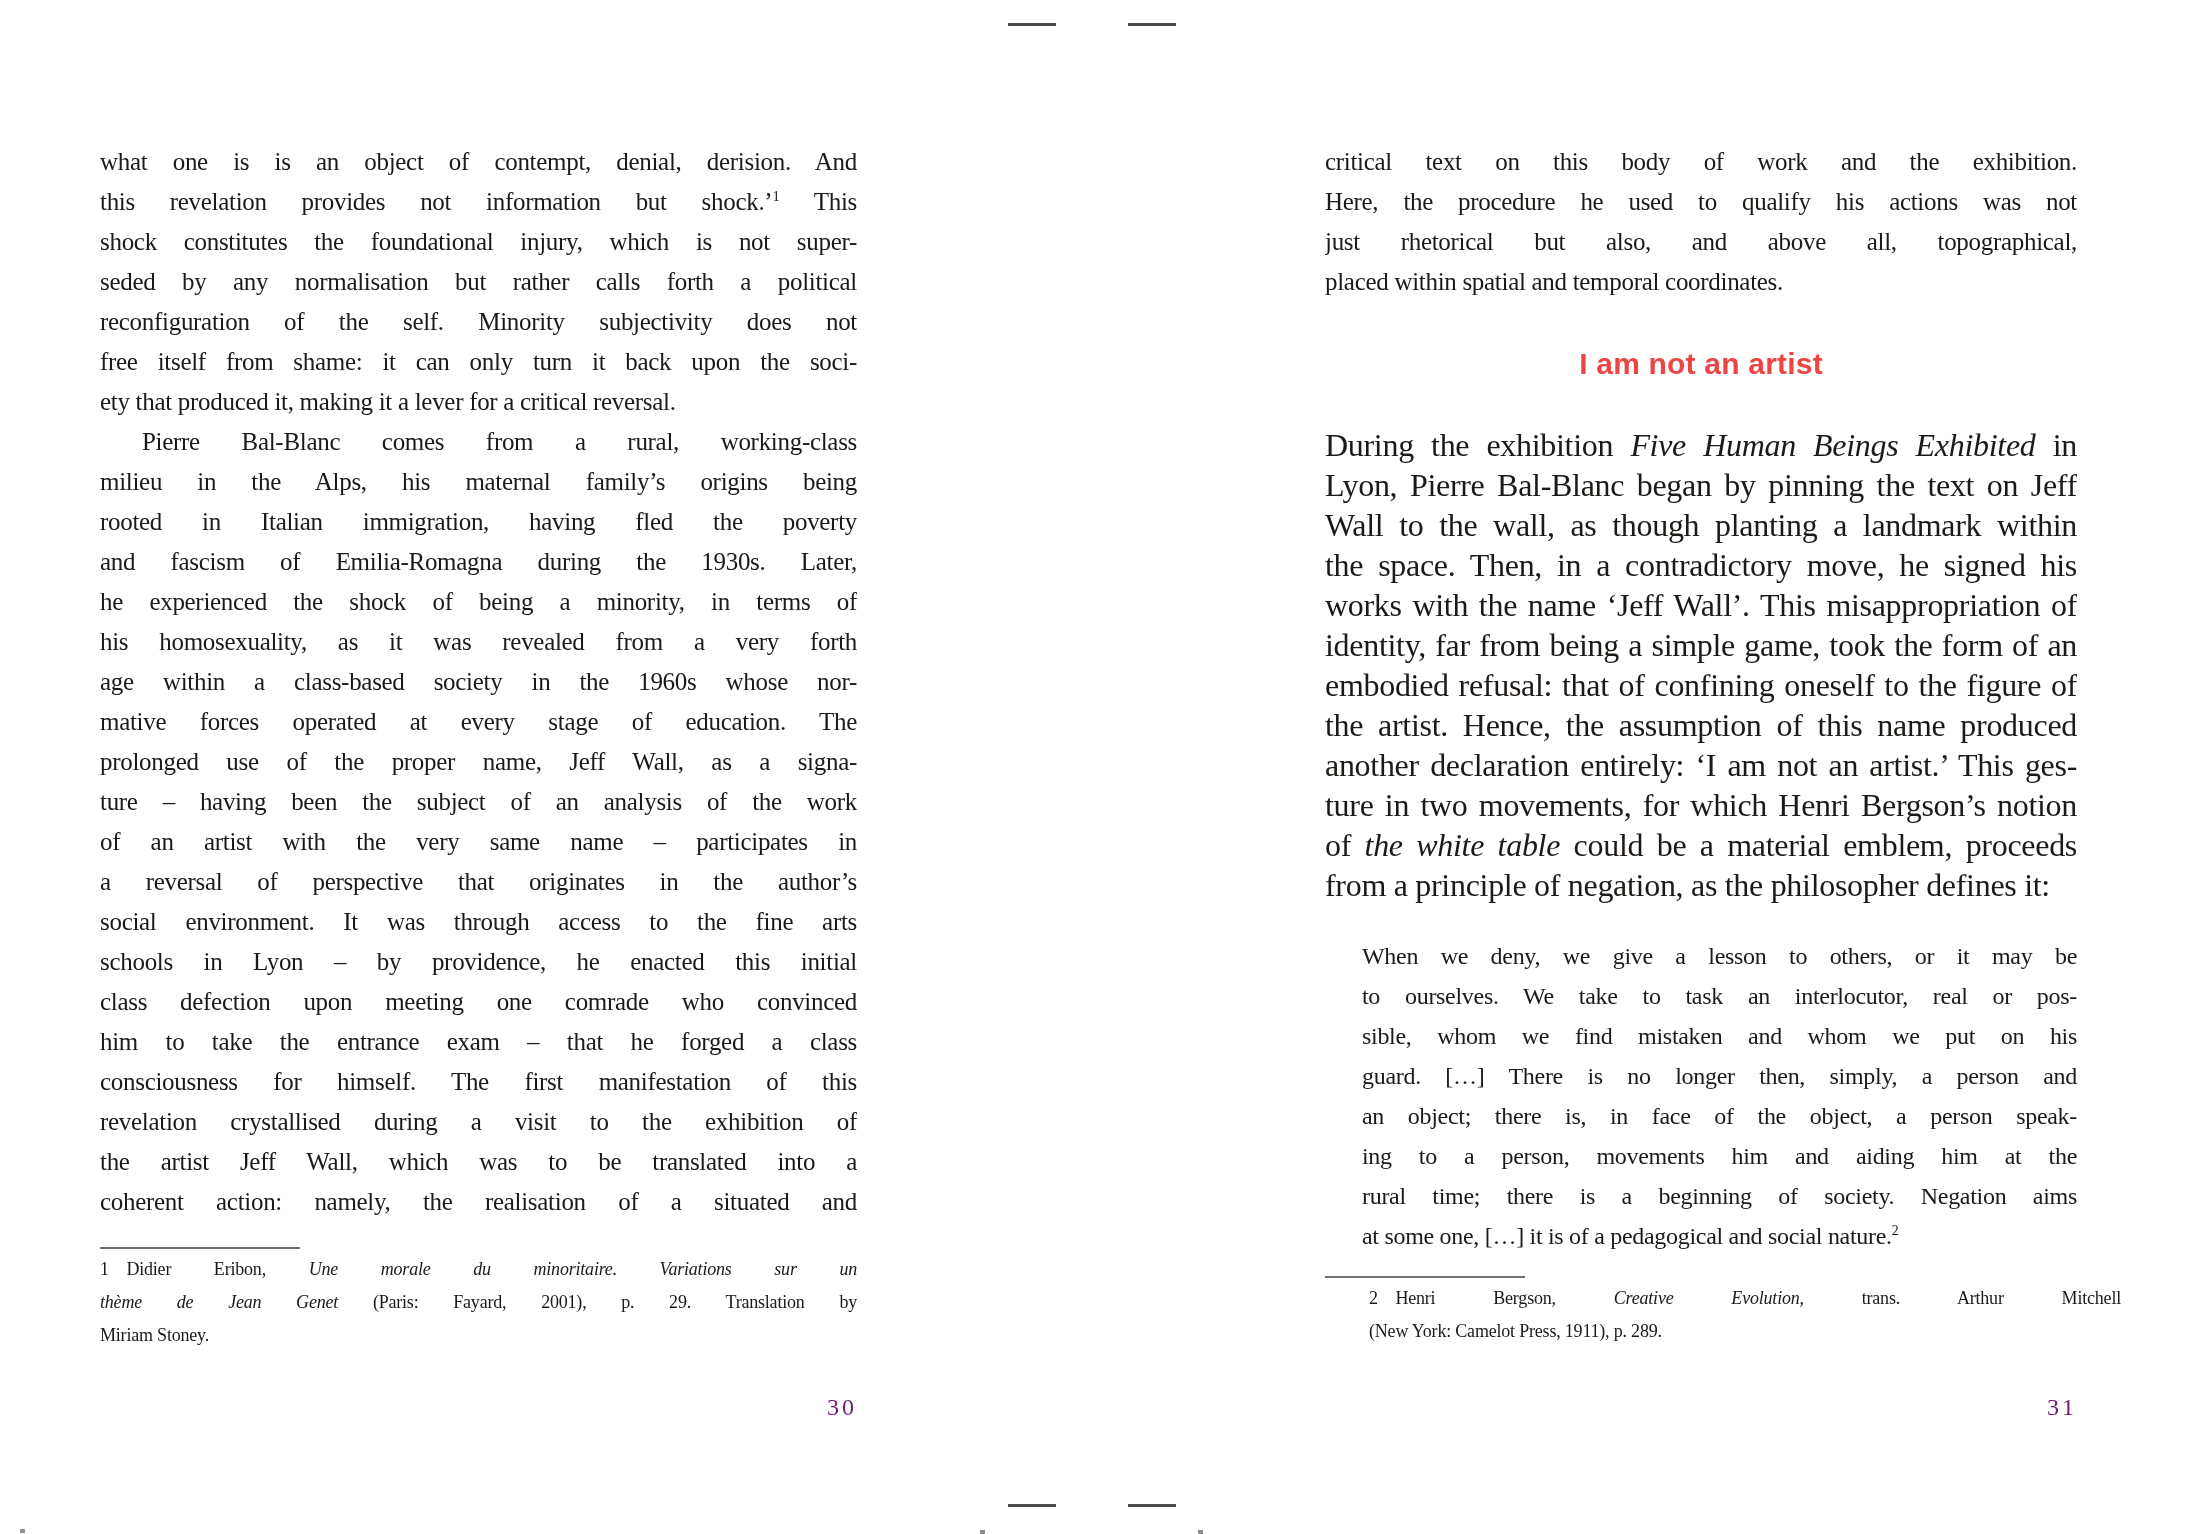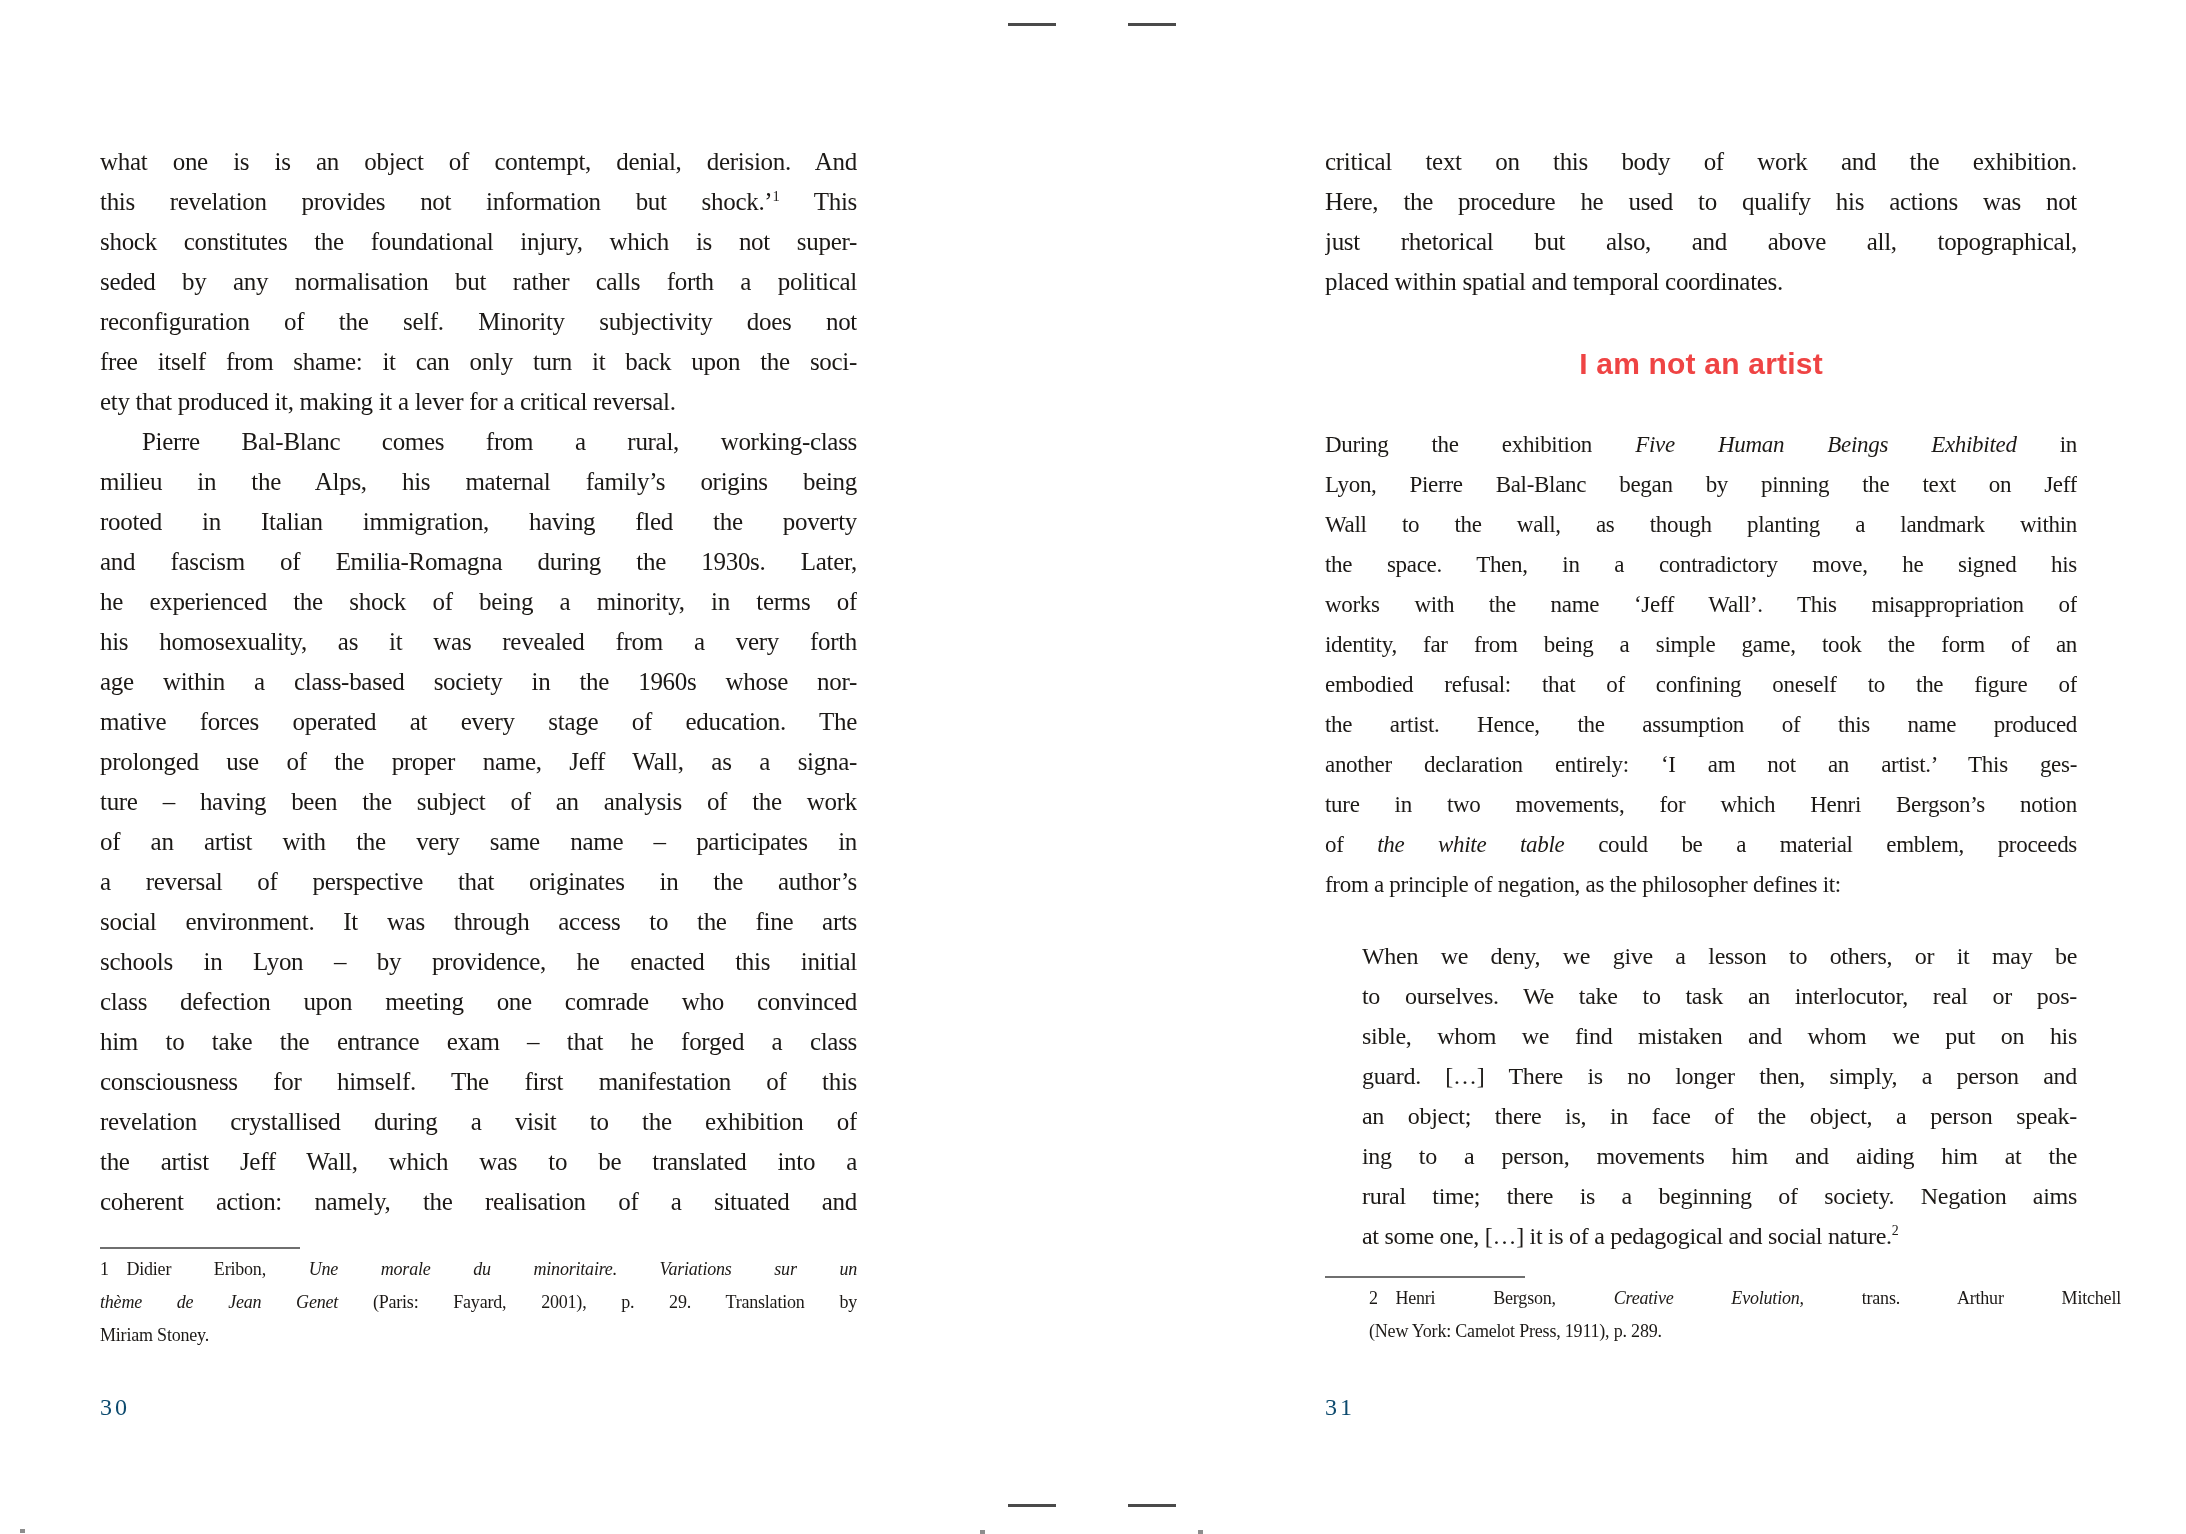--- a/index.html
+++ b/index.html
@@ -28,36 +28,36 @@
 
   #left-body   {left:100px; top:142px; width:757px; font-size:25px;}
   #right-body-1{left:1325px;top:142px; width:752px; font-size:25px;}
   #right-heading{
     left:1325px;top:347px;width:752px;
     text-align:center;
     font-family:"Liberation Sans", sans-serif;
     font-weight:bold;font-size:30px;color:#ef4444;
     letter-spacing:0.2px;
   }
-  #right-body-2{left:1325px;top:425px;width:752px;font-size:23px;}
+  #right-body-2{left:1325px;top:425px;width:752px;font-size:32px;}
   #right-quote {left:1362px;top:936px;width:715px;font-size:24px;}
 
   .foot-rule{position:absolute;height:2px;width:200px;background:#6f6f6f;}
   #left-rule {left:100px; top:1247px;}
   #right-rule{left:1325px;top:1276px;}
 
   .footnote{position:absolute;font-size:18px;}
   .footnote .line{height:33px;line-height:33px;letter-spacing:-0.2px;}
   #left-foot {left:100px; top:1253px;width:757px;}
   #right-foot{left:1325px;top:1282px;width:752px;margin-left:44px;}
 
   .pagenum{
     position:absolute;top:1394px;
     font-size:24px;letter-spacing:3px;
-    text-align:left;color:#0c4a6e;
+    text-align:right;color:#701a75;
   }
   #pn-left {left:100px;width:757px;}
   #pn-right{left:1325px;width:752px;}
 
   .trim{position:absolute;width:48px;height:3px;background:#4a4a4a;}
   .speck{position:absolute;width:5px;height:4px;background:#8d8d8d;}
 </style>
 </head>
 <body>
 

